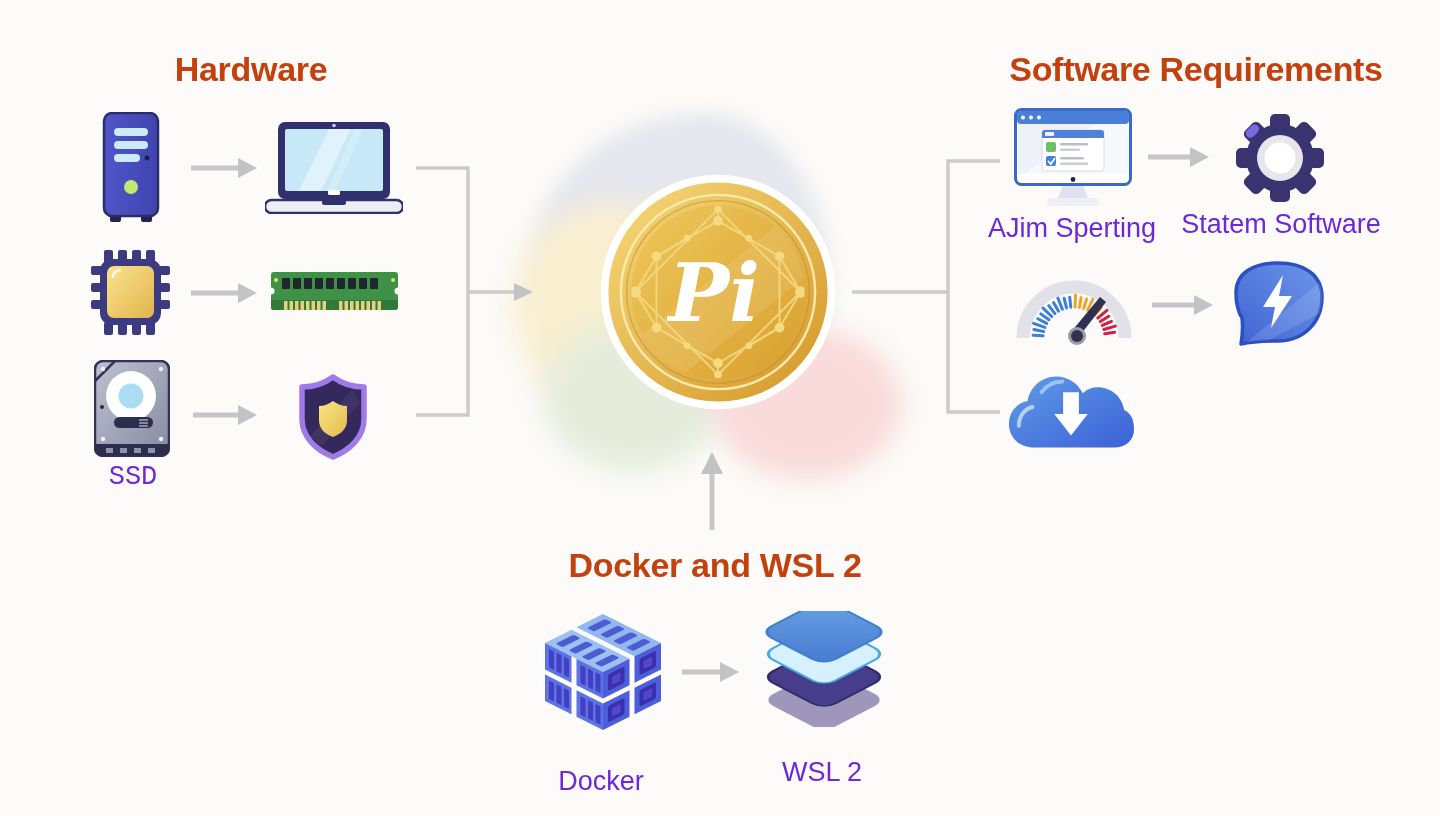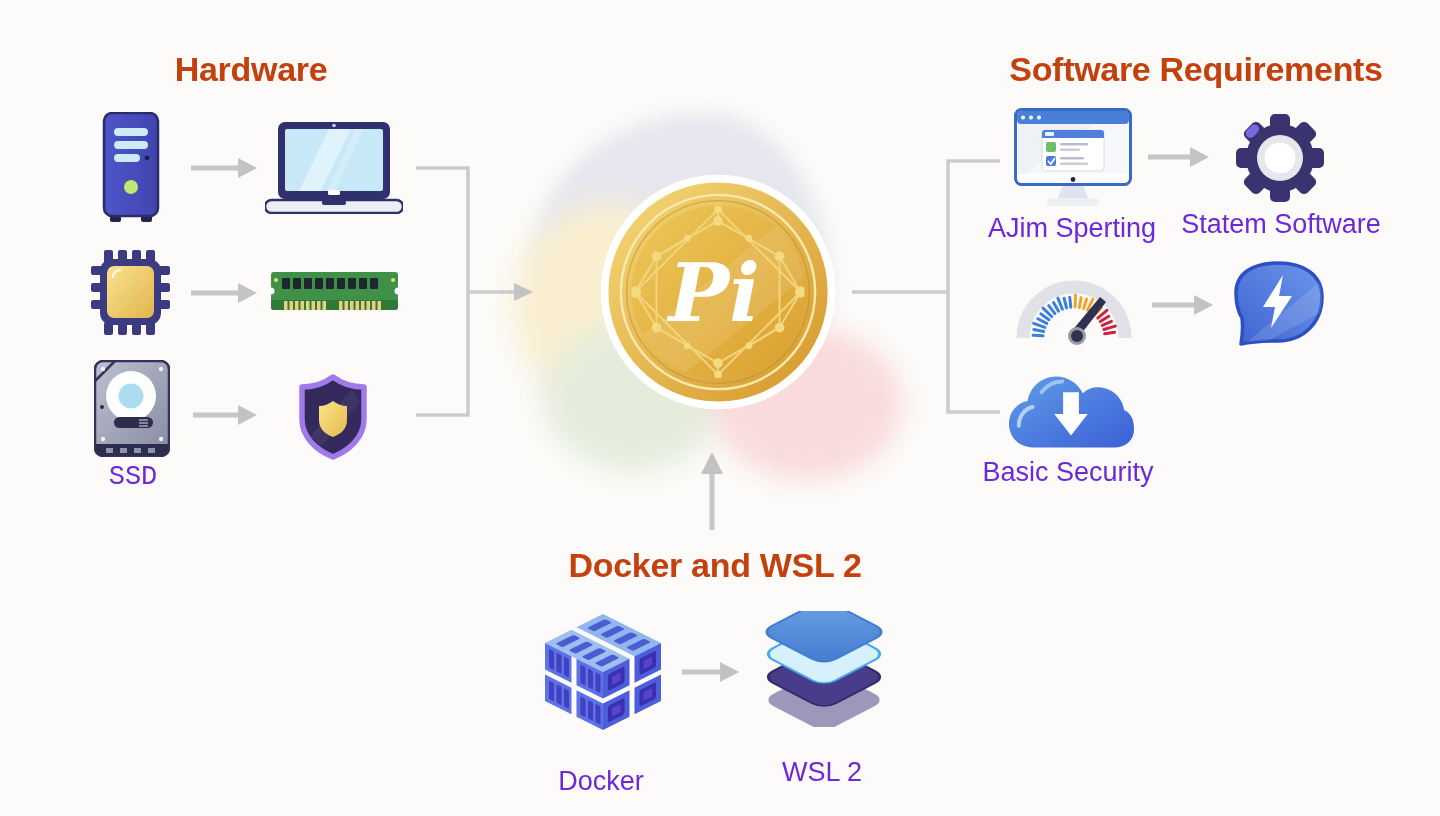--- a/index.html
+++ b/index.html
@@ -17,21 +17,20 @@
 
 <div id="stage">
 
   <div class="heading" style="left:251px;top:50px;">Hardware</div>
   <div class="heading" style="left:1168px;top:50px;margin-left:28px;">Software Requirements</div>
   <div class="heading" style="left:715px;top:546px;">Docker and WSL 2</div>
 
   <div class="label" style="left:133px;top:462px;font-family:Liberation Mono, monospace;">SSD</div>
   <div class="label" style="left:1072px;top:213px;">AJim Sperting</div>
   <div class="label" style="left:1281px;top:209px;">Statem Software</div>
-  <div class="label" style="left:1068px;top:457px;">Basic Security</div>
   <div class="label" style="left:601px;top:766px;">Docker</div>
   <div class="label" style="left:822px;top:741px;margin-top:16px;">WSL 2</div>
 
   <div class="blob" style="left:533px;top:113px;width:298px;height:305px;background:#e6e7ee;border-radius:58% 42% 55% 45%/48% 58% 42% 52%;filter:blur(9px);"></div>
   <div class="blob" style="left:513px;top:203px;width:195px;height:205px;background:#f9eed0;border-radius:50%;filter:blur(14px);"></div>
   <div class="blob" style="left:543px;top:323px;width:180px;height:148px;background:#e5ecdc;border-radius:50%;filter:blur(14px);"></div>
   <div class="blob" style="left:712px;top:328px;width:190px;height:152px;background:#f9dbdb;border-radius:50%;filter:blur(12px);"></div>
 
   <svg id="connectors" width="1440" height="816" viewBox="0 0 1440 816">
     <g stroke="#cbcbcc" stroke-width="3.5" fill="none">

